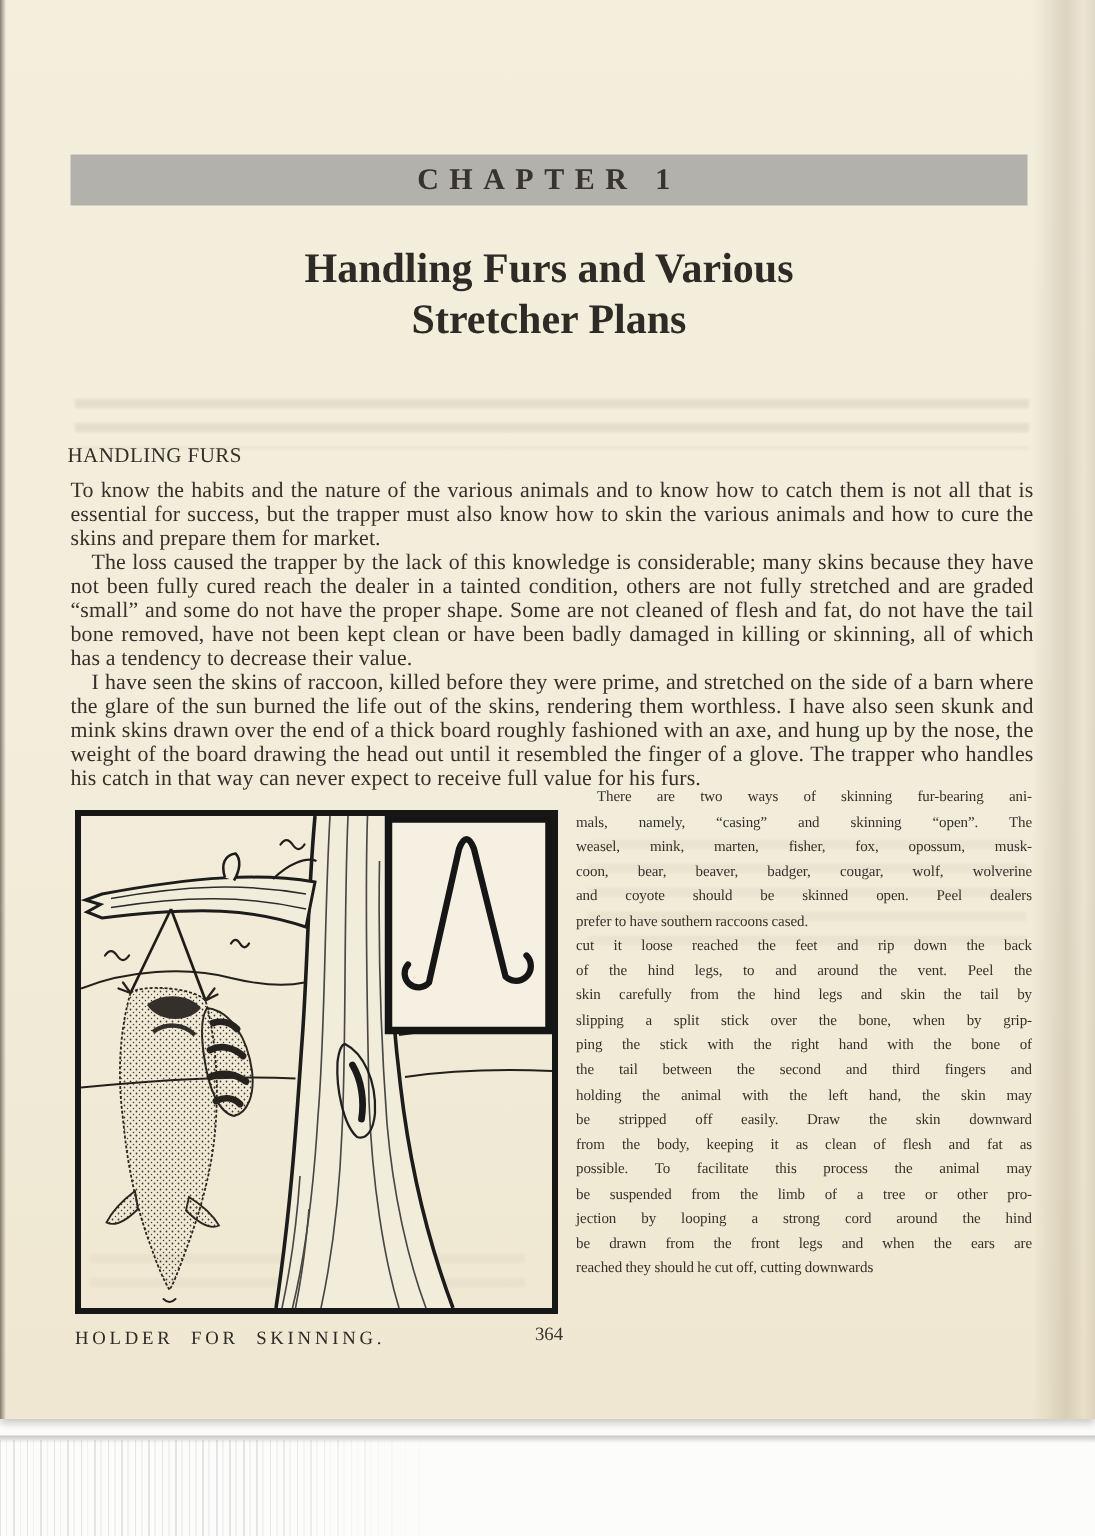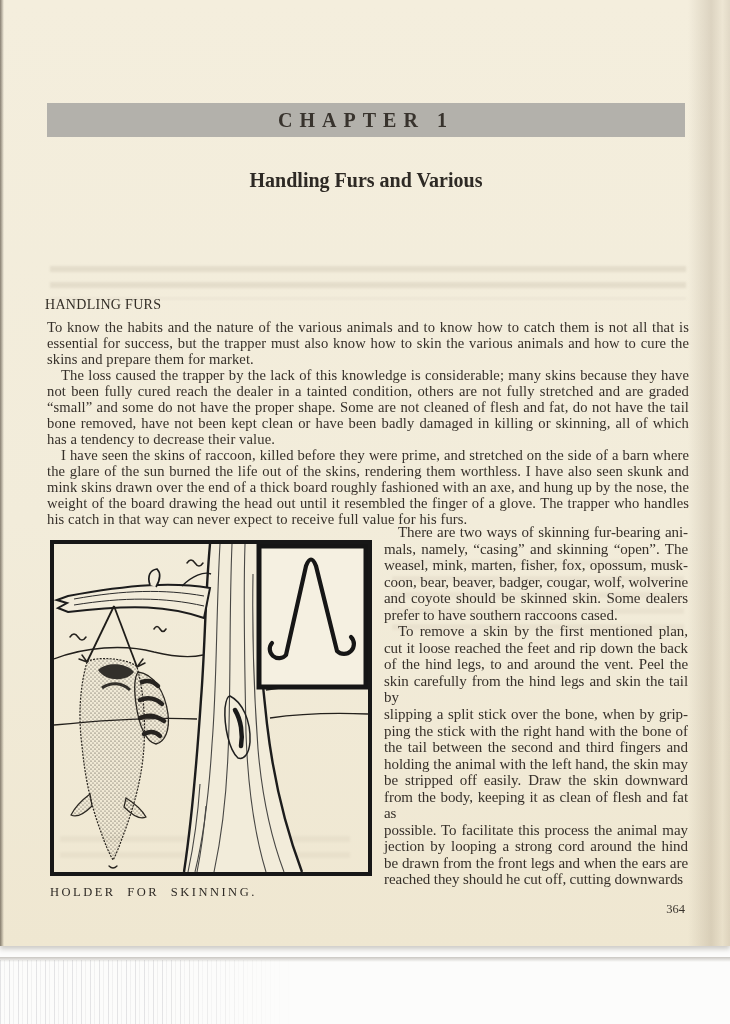--- a/index.html
+++ b/index.html
@@ -38,21 +38,21 @@
   .banner{
     position:absolute;left:47px;top:103px;width:638px;height:34px;
     background:#b3b1ab;
     display:flex;align-items:center;justify-content:center;
     color:#38332d;font-weight:bold;font-size:20px;letter-spacing:7px;
   }
   
   .title{
     position:absolute;left:47px;top:163px;width:638px;
     text-align:center;color:#2e2a25;font-weight:bold;
-    font-size:20px;line-height:34px;
+    font-size:28px;line-height:34px;
   }
   .section-heading{
     position:absolute;left:45px;top:297px;
     color:#332e27;font-weight:normal;font-size:14px;letter-spacing:.3px;
   }
   
   .bodytext{
     position:absolute;left:47px;top:319px;width:642px;
     color:#36302a;font-size:14.6px;line-height:16px;
     text-align:justify;letter-spacing:.1px;
@@ -66,30 +66,30 @@
   }
   .figure svg{display:block;}
   .caption{
     position:absolute;left:50px;top:885px;width:322px;
     color:#2e2a25;font-size:12.5px;
     letter-spacing:2.5px;word-spacing:6px;
   }
   
   .rcol{
     position:absolute;left:384px;top:524px;width:304px;
-    color:#36302a;font-size:15px;line-height:16.55px;
+    color:#36302a;font-size:10px;line-height:16.55px;
     letter-spacing:-.05px;word-spacing:-.2px;
   }
   .rcol .rline{text-align:justify;text-align-last:justify;}
   .rcol .rline.rlast{text-align-last:left;}
   .rcol .rline.rindent{text-indent:14px;}
   
   .pagenum{
-    position:absolute;left:47px;top:902px;width:638px;
-    text-align:right;color:#3a352e;font-size:12.5px;
+    position:absolute;left:47px;top:882px;width:638px;
+    text-align:center;color:#3a352e;font-size:12.5px;
   }
   
   .ghost{
     position:absolute;filter:blur(1.2px);pointer-events:none;
     background:repeating-linear-gradient(180deg,
       rgba(125,113,88,.12) 0 6px,transparent 6px 16px);
   }
   .ghost.g1{left:50px;top:266px;width:636px;height:33px;}
   .ghost.g2{left:392px;top:560px;width:292px;height:80px;opacity:.55;}
   .ghost.g3{left:60px;top:836px;width:290px;height:28px;opacity:.5;}
@@ -102,20 +102,21 @@
   <div class="ghost g1"></div>
   <div class="ghost g2"></div>
   <div class="ghost g3"></div>
 
   <div class="banner">
     <span>CHAPTER 1</span>
   </div>
 
   <div class="title">
     <div>Handling Furs and Various</div>
+    <div>Stretcher Plans</div>
   </div>
 
   <div class="section-heading">HANDLING FURS</div>
 
   <div class="bodytext">
       <p class="">To know the habits and the nature of the various animals and to know how to catch them is not all that is essential for success, but the trapper must also know how to skin the various animals and how to cure the skins and prepare them for market.</p>
       <p class="ind">The loss caused the trapper by the lack of this knowledge is considerable; many skins because they have not been fully cured reach the dealer in a tainted condition, others are not fully stretched and are graded “small” and some do not have the proper shape. Some are not cleaned of flesh and fat, do not have the tail bone removed, have not been kept clean or have been badly damaged in killing or skinning, all of which has a tendency to decrease their value.</p>
       <p class="ind">I have seen the skins of raccoon, killed before they were prime, and stretched on the side of a barn where the glare of the sun burned the life out of the skins, rendering them worthless. I have also seen skunk and mink skins drawn over the end of a thick board roughly fashioned with an axe, and hung up by the nose, the weight of the board drawing the head out until it resembled the finger of a glove. The trapper who handles his catch in that way can never expect to receive full value for his furs.</p>
     </div>
 
@@ -204,33 +205,33 @@
     </svg>
   </div>
 
   <div class="caption">HOLDER FOR SKINNING.</div>
 
   <div class="rcol">
       <div class="rline rindent">There are two ways of skinning fur-bearing ani-</div>
       <div class="rline">mals, namely, “casing” and skinning “open”. The</div>
       <div class="rline">weasel, mink, marten, fisher, fox, opossum, musk-</div>
       <div class="rline">coon, bear, beaver, badger, cougar, wolf, wolverine</div>
-      <div class="rline">and coyote should be skinned skin. Some dealers</div>
+      <div class="rline">and coyote should be skinned open. Peel dealers</div>
       <div class="rline rlast">prefer to have southern raccoons cased.</div>
-      <div class="rline rindent">To remove a skin by the first mentioned plan,</div>
       <div class="rline">cut it loose reached the feet and rip down the back</div>
       <div class="rline">of the hind legs, to and around the vent. Peel the</div>
       <div class="rline">skin carefully from the hind legs and skin the tail by</div>
       <div class="rline">slipping a split stick over the bone, when by grip-</div>
       <div class="rline">ping the stick with the right hand with the bone of</div>
       <div class="rline">the tail between the second and third fingers and</div>
       <div class="rline">holding the animal with the left hand, the skin may</div>
       <div class="rline">be stripped off easily. Draw the skin downward</div>
       <div class="rline">from the body, keeping it as clean of flesh and fat as</div>
       <div class="rline">possible. To facilitate this process the animal may</div>
+      <div class="rline">be suspended from the limb of a tree or other pro-</div>
       <div class="rline">jection by looping a strong cord around the hind</div>
       <div class="rline">be drawn from the front legs and when the ears are</div>
       <div class="rline rlast">reached they should he cut off, cutting downwards</div>
     </div>
 
   <div class="pagenum">364</div>
 </div>
 
 <div class="page-bottom-shadow"></div>
 <div class="book-edges"></div>

